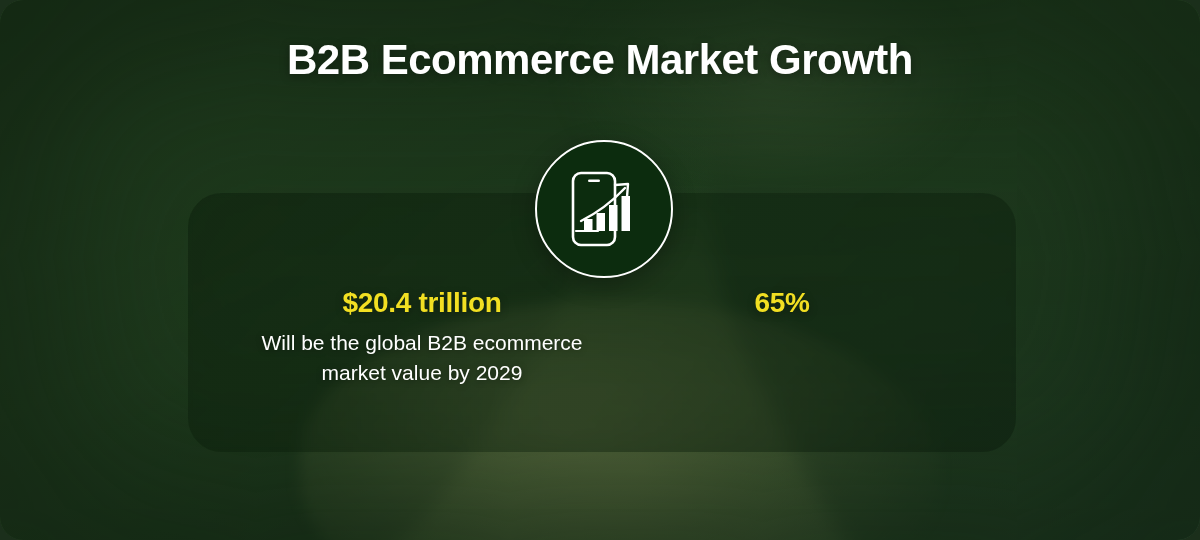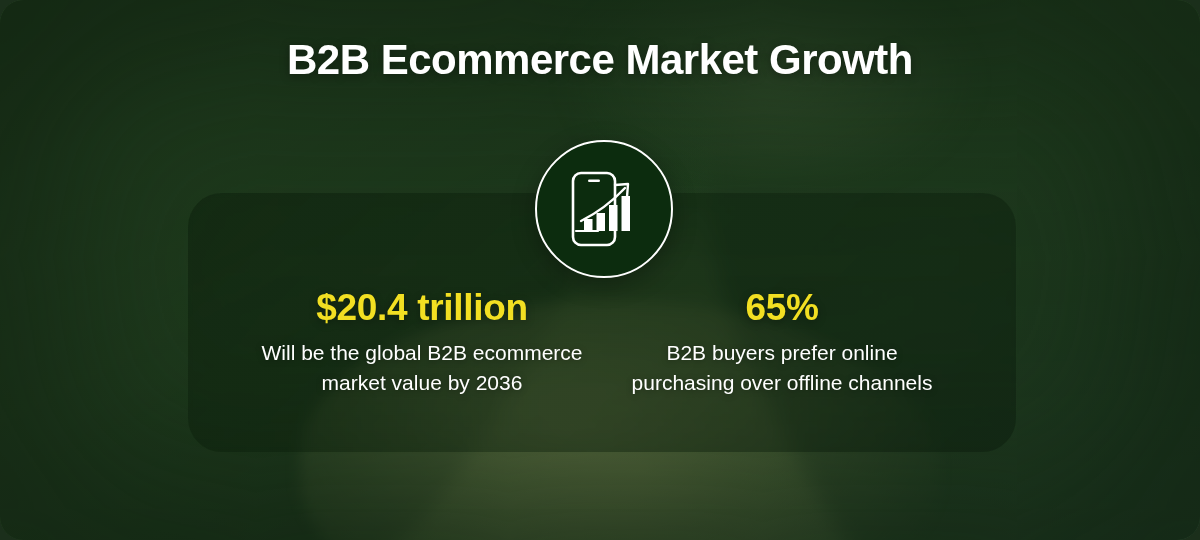--- a/index.html
+++ b/index.html
@@ -107,21 +107,21 @@
     justify-content: center;
   }
   .stat {
     width: 360px;
     padding: 0 12px;
     text-align: center;
     box-sizing: border-box;
   }
   .stat-value {
     color: #f2df22;
-    font-size: 37px;
+    font-size: 28px;
     font-weight: bold;
     line-height: 1.2;
     letter-spacing: -0.3px;
     margin-bottom: 8px;
     text-shadow: 0 2px 8px rgba(0,0,0,0.30);
   }
   .stat-desc {
     color: #ffffff;
     font-size: 21px;
     line-height: 30px;
@@ -161,26 +161,25 @@
   <div class="bg-layer bg-vignette"></div>
 
   <div class="title">B2B Ecommerce Market Growth</div>
 
   <div class="card"></div>
 
   <div class="stats">
 
     <div class="stat">
       <div class="stat-value">$20.4 trillion</div>
-      <div class="stat-desc">Will be the global B2B ecommerce market value by 2036</div>
+      <div class="stat-desc">Will be the global B2B ecommerce market value by 2029</div>
     </div>
 
     <div class="stat">
       <div class="stat-value">65%</div>
-      <div class="stat-desc">B2B buyers prefer online purchasing over offline channels</div>
     </div>
 
   </div>
 
   <div class="icon-badge">
     <span>
       <svg width="74" height="80" viewBox="0 0 74 80" fill="none" xmlns="http://www.w3.org/2000/svg">
 
         <rect x="6" y="4" width="42" height="72" rx="8" ry="8" stroke="#ffffff" stroke-width="2.6" fill="none"></rect>
 

